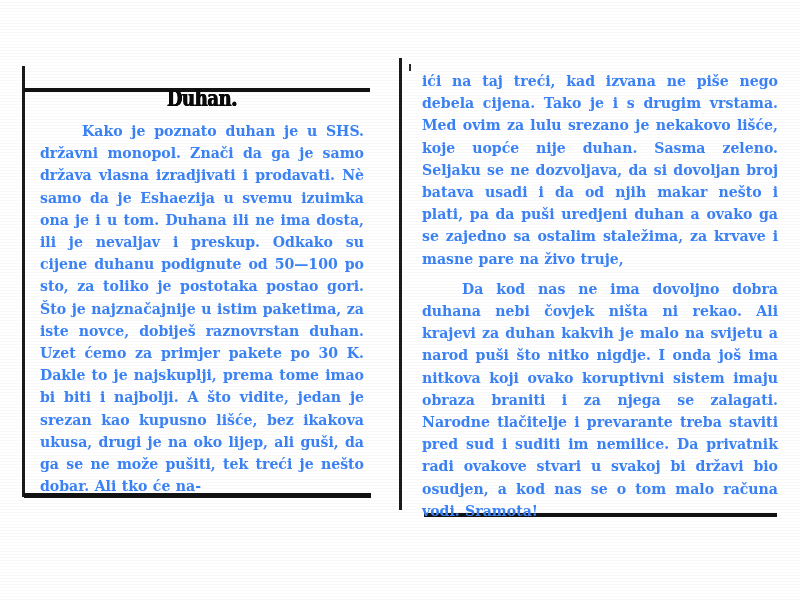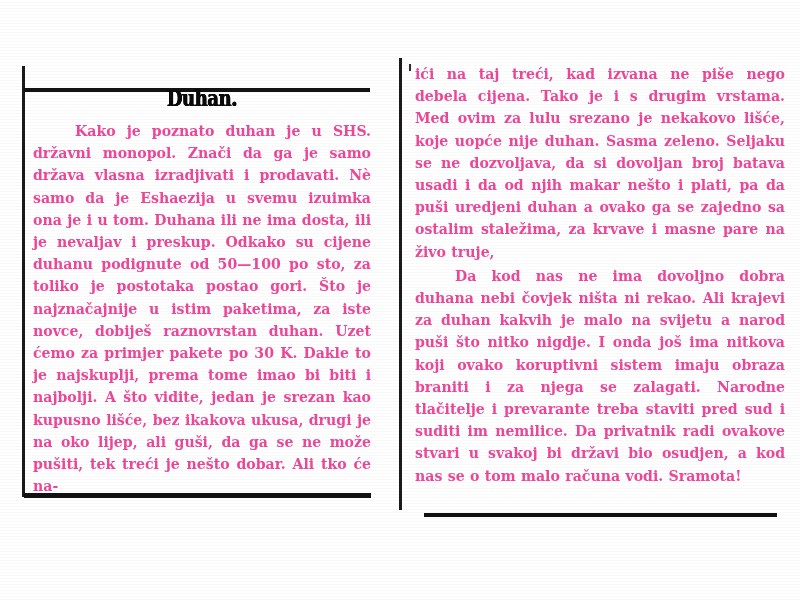--- a/index.html
+++ b/index.html
@@ -101,28 +101,28 @@
     color: #0a0a0a;
     
     transform: scaleX(0.78);
     transform-origin: center;
     text-shadow: 0.6px 0 0 #0a0a0a, -0.6px 0 0 #0a0a0a, 0 0.4px 0 #0a0a0a;
   }
 
   
 
   .para {
-    margin: 1px;
+    margin: 8px;
     font-family: "DejaVu Serif", serif;
     font-size: 14.1px;
     line-height: 22.2px;
     text-align: justify;
     text-align-last: left;
     font-weight: 700;
-    color: #ec4899;
+    color: #3b82f6;
     word-spacing: 0.5px;
     -webkit-font-smoothing: none;
   }
 
   #column-left .para { text-indent: 42px; }
 
   #column-right .para.continuation { text-indent: 0; }
   #column-right .para.fresh { text-indent: 40px; margin-top: 2px; }
 
   

